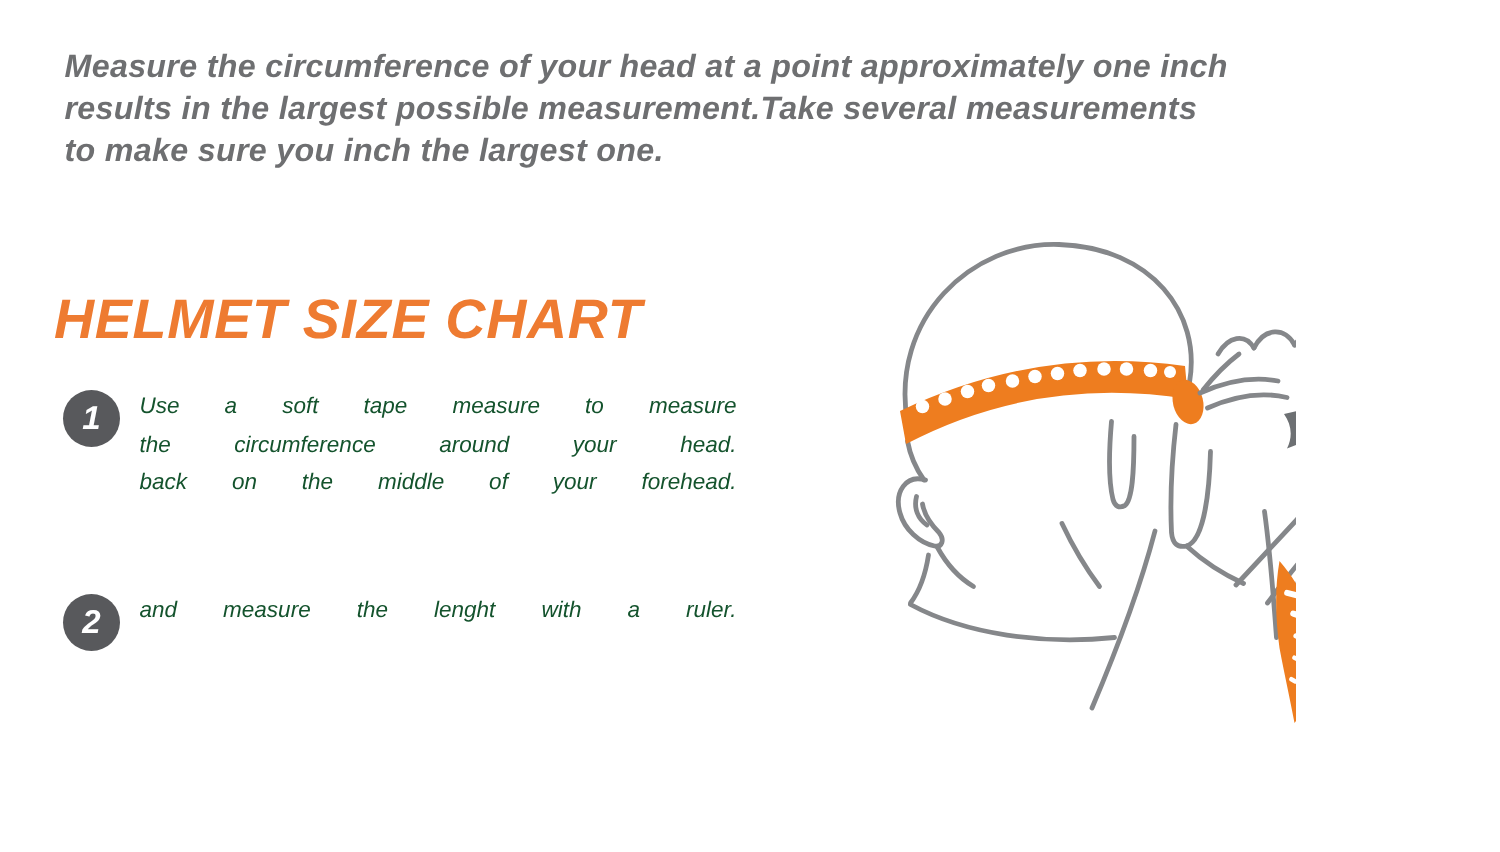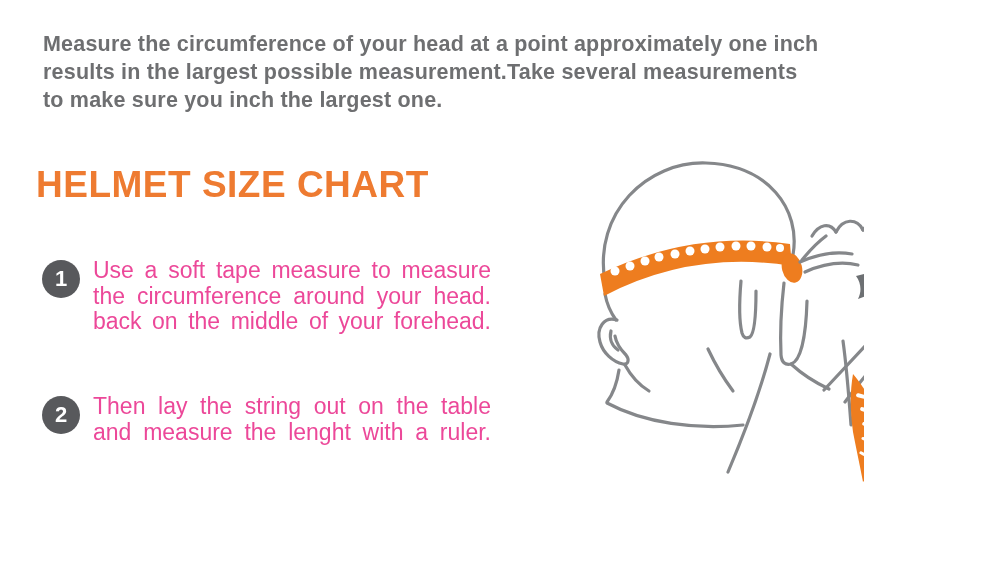--- a/index.html
+++ b/index.html
@@ -1,40 +1,40 @@
 <!DOCTYPE html>
 <html><head>
 <meta charset="utf-8">
 <style>
   html,body { margin:0; padding:0; background:#ffffff; }
   .canvas {
     position:relative; width:864px; height:568px; background:#ffffff;
-    overflow:hidden; font-family:"Liberation Sans", sans-serif;
+    overflow:hidden; font-family:"Liberation Sans", sans-serif;font-style:italic;
   }
   .intro {
     position:absolute; left:43px; top:30px;
     font-size:21.5px; font-weight:bold; color:#6e6f71;
     line-height:28px; letter-spacing:0.2px;
   }
   .intro div { white-space:nowrap; }
   .heading {
-    position:absolute; left:36px; top:164px; margin:0;
+    position:absolute; left:36px; top:192px; margin:0;
     font-size:37px; font-weight:bold; color:#ee7b31; letter-spacing:0.5px;text-align:center;
   }
   .step { position:absolute; left:42px; display:flex; align-items:flex-start; }
   .step-1 { top:258px; }
   .step-2 { top:394px; }
   .badge {
     flex:0 0 auto; width:38px; height:38px; border-radius:50%;
     background:#58595c; color:#ffffff; font-size:22px; font-weight:bold;
     display:flex; align-items:center; justify-content:center; margin-top:2px;
   }
   .step-text {
     margin-left:13px; width:398px;
-    font-size:23px; color:#ec4899; line-height:25.5px;
+    font-size:15px; color:#14532d; line-height:25.5px;
   }
   .jline { text-align:justify; text-align-last:justify; }
   .illustration { position:absolute; left:560px; top:148px; width:440px; height:420px; }
 </style>
 </head>
 <body>
 
 <div class="canvas">
 
   <div class="intro">
@@ -50,21 +50,20 @@
     <div class="step-text">
       <div class="jline">Use a soft tape measure to measure</div>
       <div class="jline">the circumference around your head.</div>
       <div class="jline">back on the middle of your forehead.</div>
     </div>
   </div>
 
   <div class="step step-2">
     <div class="badge">2</div>
     <div class="step-text">
-      <div class="jline">Then lay the string out on the table</div>
       <div class="jline">and measure the lenght with a ruler.</div>
     </div>
   </div>
 
   <svg class="illustration" viewBox="0 0 440 420" aria-hidden="true">
 
     <g stroke="#85878a" stroke-width="3.2" fill="none" stroke-linecap="round" stroke-linejoin="round">
       <path d="M 45 134 C 33 64 88 13 146 15 C 208 17 241 61 233 107"></path>
       <path d="M 45 146 C 47 157 51 165 56 172"></path>
       <path d="M 57 172 C 44 168 36 180 40 194 C 43 205 53 214 63 216 C 68 217 70 212 66 207 C 60 201 56 194 55 188"></path>

